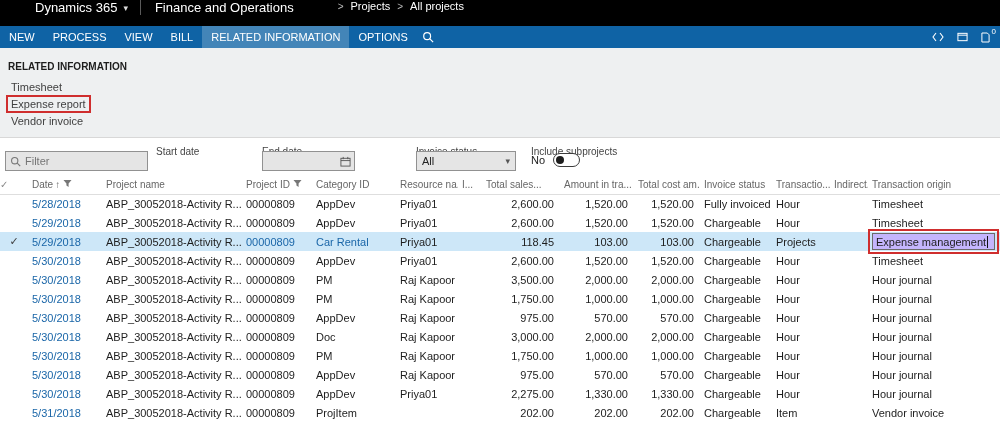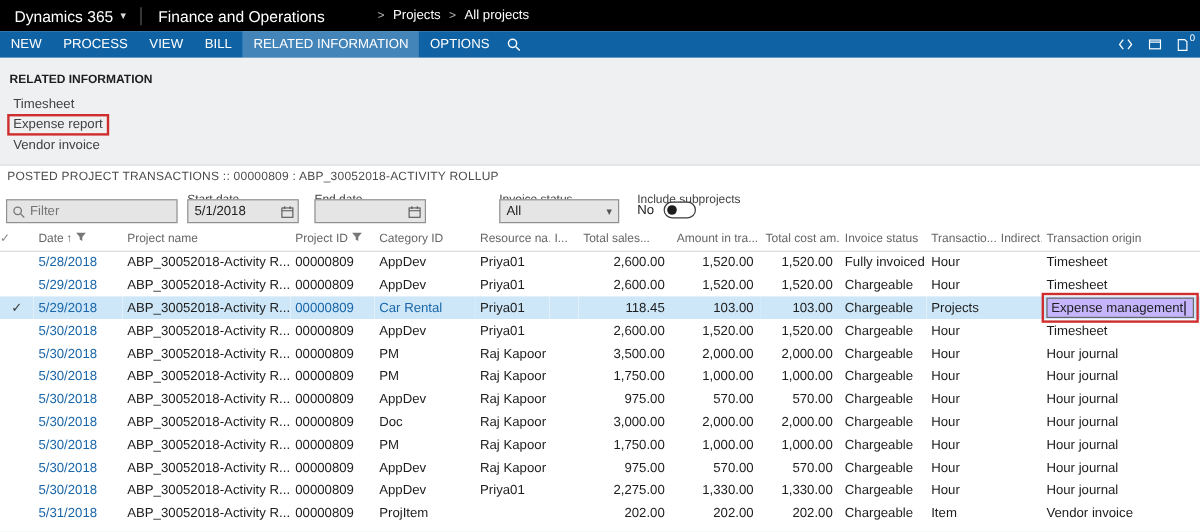--- a/index.html
+++ b/index.html
@@ -2,21 +2,21 @@
 <html><head>
 <meta charset="utf-8">
 <style>
   *{margin:0;padding:0;box-sizing:border-box;}
   html,body{width:1000px;height:443px;overflow:hidden;}
   body{font-family:"Liberation Sans",sans-serif;background:#eef0f1;}
   .screen{position:relative;width:1000px;height:443px;overflow:hidden;}
 
   
   .topbar{height:26px;background:#000;color:#fff;display:flex;align-items:center;justify-content:space-between;}
-  .tb-left{display:flex;align-items:center;height:100%;}
+  .tb-left{display:flex;align-items:flex-start;height:100%;margin-left:23px;}
   .tb-app{display:flex;align-items:center;gap:6px;padding:0 12px;font-size:13px;cursor:pointer;}
   .tb-chev{font-size:9px;color:#ddd;}
   .tb-divider{width:1px;height:15px;background:#5a5a5a;}
   .tb-product{padding:0 14px;font-size:13px;cursor:pointer;}
   .tb-breadcrumb{display:flex;align-items:center;gap:7px;margin-left:30px;font-size:11px;}
   .bc-item{cursor:pointer;}
   .bc-sep{color:#bbb;font-size:10px;}
   .tb-right{display:flex;align-items:center;gap:15px;padding-right:12px;font-size:12px;}
   .tb-icon{display:inline-flex;align-items:center;justify-content:center;width:16px;height:16px;cursor:pointer;color:#fff;font-size:13px;line-height:1;}
 
@@ -132,43 +132,31 @@
   <section class="related">
     <div class="rel-heading">RELATED INFORMATION</div>
     <div id="related-links">
         <div class="rel-link">Timesheet</div>
         <div class="rel-link red-outline">Expense report</div>
         <div class="rel-link">Vendor invoice</div>
       </div>
   </section>
 
   <main class="panel">
-    <div class="panel-title">POSTED PROJECT TRANSACTIONS :: 00000809 : ABP_30052018-ACTIVITY ROLLUP</div>
 
     <div class="filter-bar">
       <div class="fbox q-filter">
         <svg viewBox="0 0 14 14" width="11" height="11">
             <circle cx="6" cy="6" r="4" fill="none" stroke="#777" stroke-width="1.4"></circle>
             <line x1="9.2" y1="9.2" x2="13" y2="13" stroke="#777" stroke-width="1.4"></line>
           </svg>
         <input type="text" placeholder="Filter" style="">
       </div>
 
       <span class="flabel" style="left:156px;">Start date</span>
-      <div class="fbox datebox" style="left:156px;">
-        <input type="text" value="5/1/2018" style="">
-        <span style="display:inline-flex;">
-          <svg viewBox="0 0 12 12" width="11" height="11">
-              <rect x="1" y="2.5" width="10" height="8.5" fill="none" stroke="#555" stroke-width="1"></rect>
-              <line x1="1" y1="5" x2="11" y2="5" stroke="#555" stroke-width="1"></line>
-              <line x1="3.5" y1="1" x2="3.5" y2="3.5" stroke="#555" stroke-width="1"></line>
-              <line x1="8.5" y1="1" x2="8.5" y2="3.5" stroke="#555" stroke-width="1"></line>
-            </svg>
-        </span>
-      </div>
 
       <span class="flabel" style="left:262px;">End date</span>
       <div class="fbox datebox" style="left:262px;">
         <input type="text" value="" style="">
         <span style="display:inline-flex;">
           <svg viewBox="0 0 12 12" width="11" height="11">
               <rect x="1" y="2.5" width="10" height="8.5" fill="none" stroke="#555" stroke-width="1"></rect>
               <line x1="1" y1="5" x2="11" y2="5" stroke="#555" stroke-width="1"></line>
               <line x1="3.5" y1="1" x2="3.5" y2="3.5" stroke="#555" stroke-width="1"></line>
               <line x1="8.5" y1="1" x2="8.5" y2="3.5" stroke="#555" stroke-width="1"></line>

